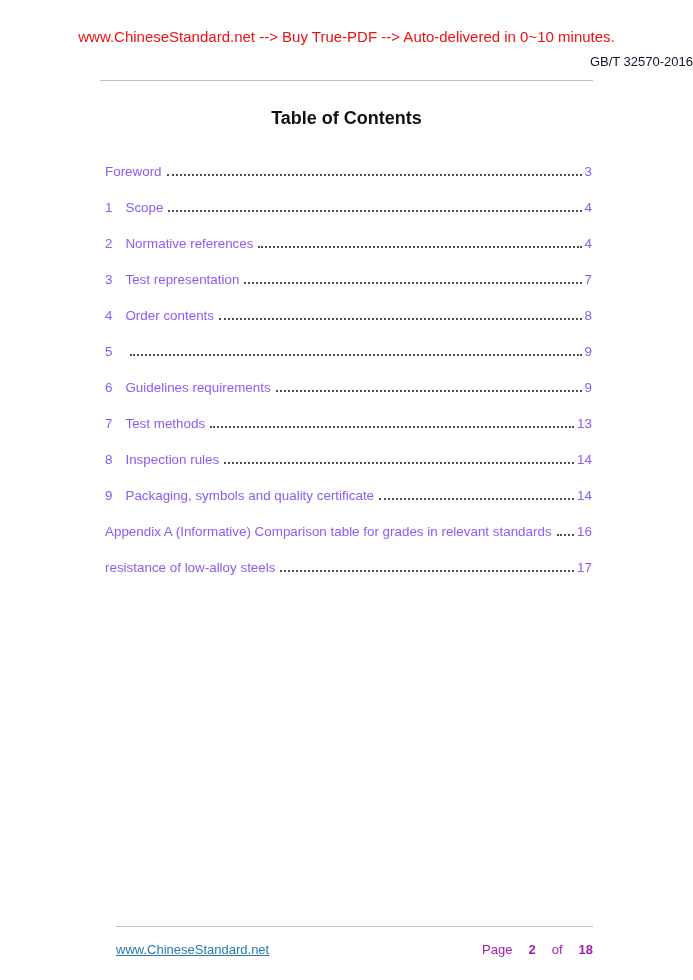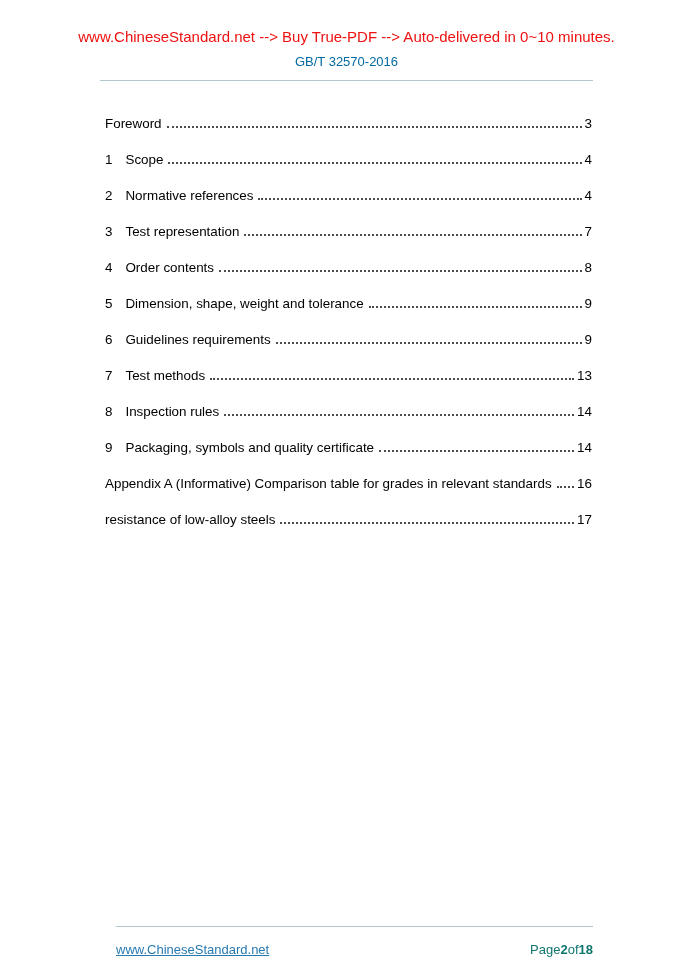--- a/index.html
+++ b/index.html
@@ -25,42 +25,43 @@
   .header {
     text-align: center;
     padding-top: 28px;
   }
   .banner {
     color: #ee1111;
     font-size: 15px;
     line-height: 17px;
   }
   .std-no {
-    color: #0369a1;
+    color: #0f172a;
     font-size: 13px;
     line-height: 15px;
     margin-top: 9px;
+    text-align: right;
   }
   .rule {
     border-top: 1px solid #b3c6d0;
     margin: 11px 100px 0 100px;
     height: 0;
   }
   .doc-title {
     text-align: center;
     font-size: 18px;
     font-weight: bold;
     color: #111111;
     margin-top: 27px;
     line-height: 21px;
   }
   .toc {
     margin: 34px 101px 0 105px;
     font-size: 13.4px;
-    color: #000000;
+    color: #8b5cf6;
   }
   .toc-line {
     display: flex;
     align-items: flex-end;
     height: 16px;
     margin-bottom: 20px;
     white-space: nowrap;
   }
   .toc-num {
     margin-right: 13px;
@@ -98,38 +99,39 @@
     margin-top: 15px;
     font-size: 13px;
   }
   .footer-link {
     color: #2779b0;
     text-decoration: underline;
     cursor: pointer;
   }
   .page-indicator {
     display: flex;
-    gap: 0;
-    color: #0f766e;
+    gap: 16px;
+    color: #a21caf;
   }
   .page-indicator .bold {
     font-weight: bold;
   }
 </style>
 </head>
 <body>
 
 <div class="page">
 
   <div class="header">
     <div class="banner">www.ChineseStandard.net --&gt; Buy True-PDF --&gt; Auto-delivered in 0~10 minutes.</div>
     <div class="std-no">GB/T 32570-2016</div>
     <div class="rule"></div>
   </div>
 
+  <div class="doc-title">Table of Contents</div>
 
   <div class="toc">
 
     <div class="toc-line">
 
       <span class="toc-label">Foreword</span>
       <span class="toc-dots"></span>
       <span class="toc-page">3</span>
     </div>
 
@@ -156,21 +158,20 @@
 
     <div class="toc-line">
       <span class="toc-num">4</span>
       <span class="toc-label">Order contents</span>
       <span class="toc-dots"></span>
       <span class="toc-page">8</span>
     </div>
 
     <div class="toc-line">
       <span class="toc-num">5</span>
-      <span class="toc-label">Dimension, shape, weight and tolerance</span>
       <span class="toc-dots"></span>
       <span class="toc-page">9</span>
     </div>
 
     <div class="toc-line">
       <span class="toc-num">6</span>
       <span class="toc-label">Guidelines requirements</span>
       <span class="toc-dots"></span>
       <span class="toc-page">9</span>
     </div>

